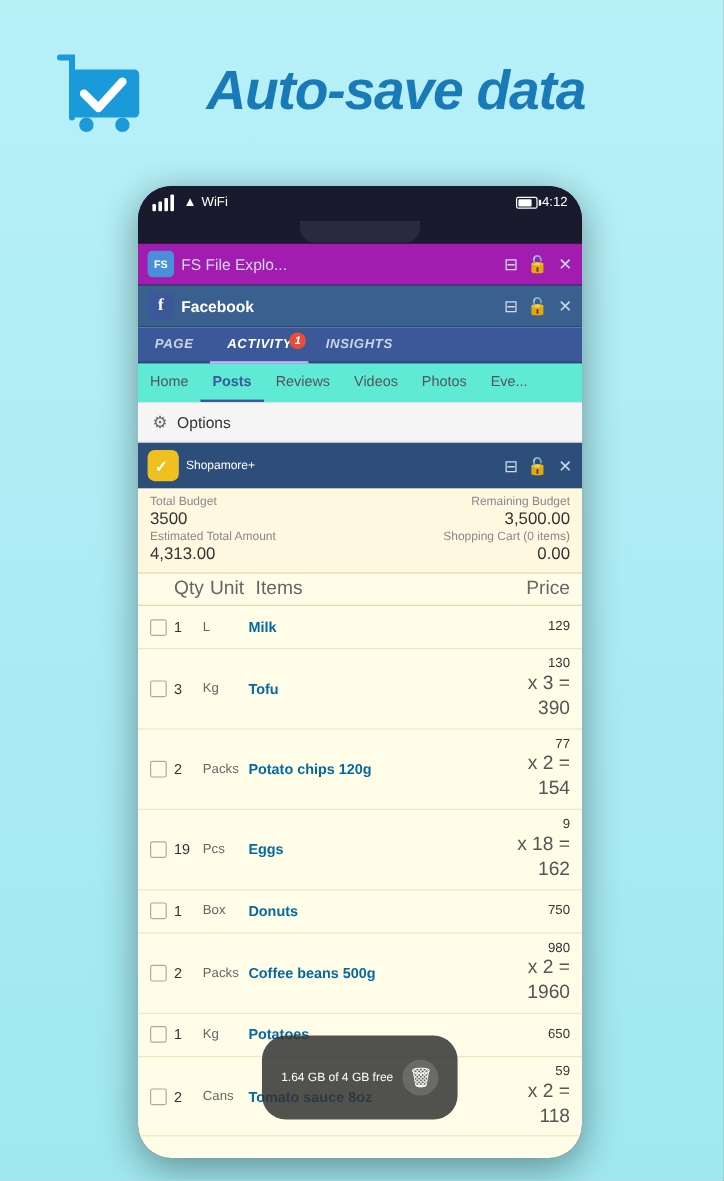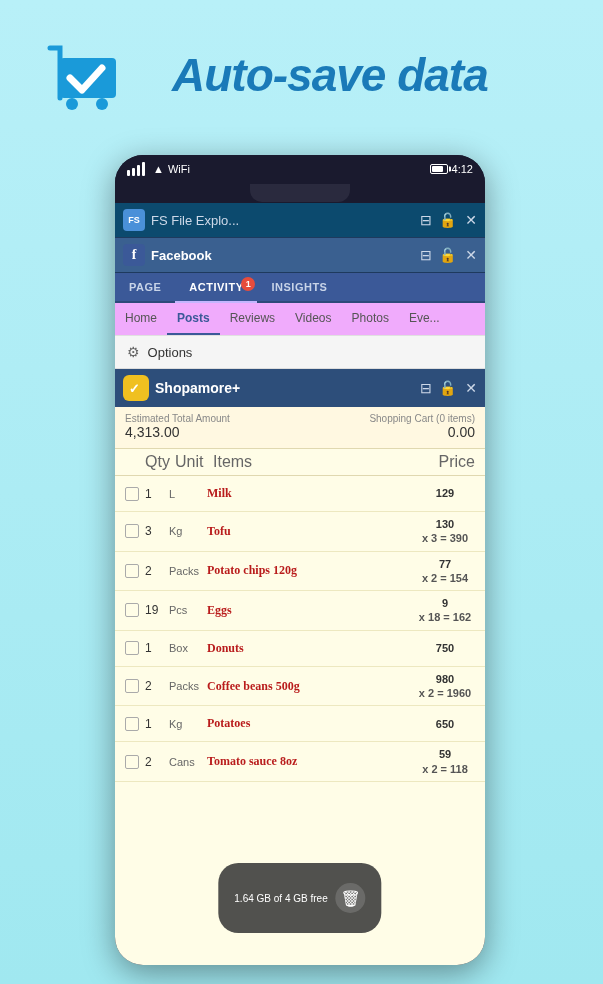--- a/index.html
+++ b/index.html
@@ -111,21 +111,21 @@
       width: 100px;
       height: 18px;
       background: #2a2a3e;
       border-radius: 0 0 12px 12px;
     }
 
     
     .tab-row {
       display: flex;
       align-items: center;
-      background: #0c4a6e;
+      background: #a21caf;
       padding: 6px 8px;
       gap: 6px;
       border-bottom: 1px solid #1e3a5e;
     }
     .tab-icon {
       width: 22px;
       height: 22px;
       border-radius: 4px;
       background: #4a90d9;
       display: flex;
@@ -172,20 +172,21 @@
       border-bottom: 2px solid #2d4a7a;
     }
     .page-tab {
       padding: 8px 14px;
       color: #c8d4e8;
       font-size: 11px;
       font-weight: bold;
       letter-spacing: 0.5px;
       position: relative;
       cursor: pointer;
+      font-style: italic;
     }
     .page-tab.active {
       color: #fff;
       border-bottom: 2px solid #c4b5fd;
       margin-bottom: -2px;
     }
     .badge {
       display: inline-flex;
       align-items: center;
       justify-content: center;
@@ -196,21 +197,21 @@
       height: 14px;
       border-radius: 50%;
       position: absolute;
       top: 4px;
       right: 2px;
     }
 
     
     .secondary-nav {
       display: flex;
-      background: #f0abfc;
+      background: #5eead4;
       border-bottom: 1px solid #e0e0e0;
       overflow: hidden;
     }
     .sec-nav-item {
       padding: 8px 10px;
       font-size: 12px;
       color: #555;
       cursor: pointer;
       white-space: nowrap;
     }
@@ -251,22 +252,22 @@
       height: 26px;
       background: #f0c020;
       border-radius: 6px;
       display: flex;
       align-items: center;
       justify-content: center;
       flex-shrink: 0;
     }
     .shop-title {
       color: #fff;
-      font-size: 14px;
-      font-weight: bold;
+      font-size: 10px;
+      font-weight: normal;
       flex: 1;
     }
 
     
     .shop-content {
       background: #fffde7;
       flex: 1;
     }
     .shop-budget-section {
       background: #fff8e1;
@@ -327,33 +328,31 @@
     }
     .item-unit {
       width: 38px;
       font-size: 11px;
       color: #666;
     }
     .item-name {
       flex: 1;
       font-size: 12px;
       font-weight: bold;
-      color: #b91c1c;
-      font-family: Liberation Serif, serif;
+      color: #0369a1;
     }
     .item-price {
       width: 60px;
-      text-align: center;
+      text-align: right;
       font-size: 11px;
       color: #333;
       line-height: 1.3;
-      font-weight: bold;
     }
     .price-total {
-      font-size: 11px;
+      font-size: 16px;
       color: #555;
     }
 
     
     .storage-overlay {
       position: absolute;
       bottom: 32px;
       left: 50%;
       transform: translateX(-50%);
       background: rgba(50,50,50,0.85);
@@ -503,20 +502,30 @@
         <span class="tab-ctrl-btn">🔓</span>
         <span class="tab-ctrl-btn">✕</span>
       </div>
     </div>
 
     <div class="shop-content" style="flex:1;overflow:hidden;">
 
       <div class="shop-budget-section">
         <div class="budget-row">
           <div class="budget-col">
+            <div class="budget-label">Total Budget</div>
+            <div class="budget-value">3500</div>
+          </div>
+          <div class="budget-col" style="text-align:right;">
+            <div class="budget-label">Remaining Budget</div>
+            <div class="budget-value">3,500.00</div>
+          </div>
+        </div>
+        <div class="budget-row">
+          <div class="budget-col">
             <div class="budget-label">Estimated Total Amount</div>
             <div class="budget-value">4,313.00</div>
           </div>
           <div class="budget-col" style="text-align:right;">
             <div class="budget-label">Shopping Cart (0 items)</div>
             <div class="budget-value">0.00</div>
           </div>
         </div>
       </div>
 

